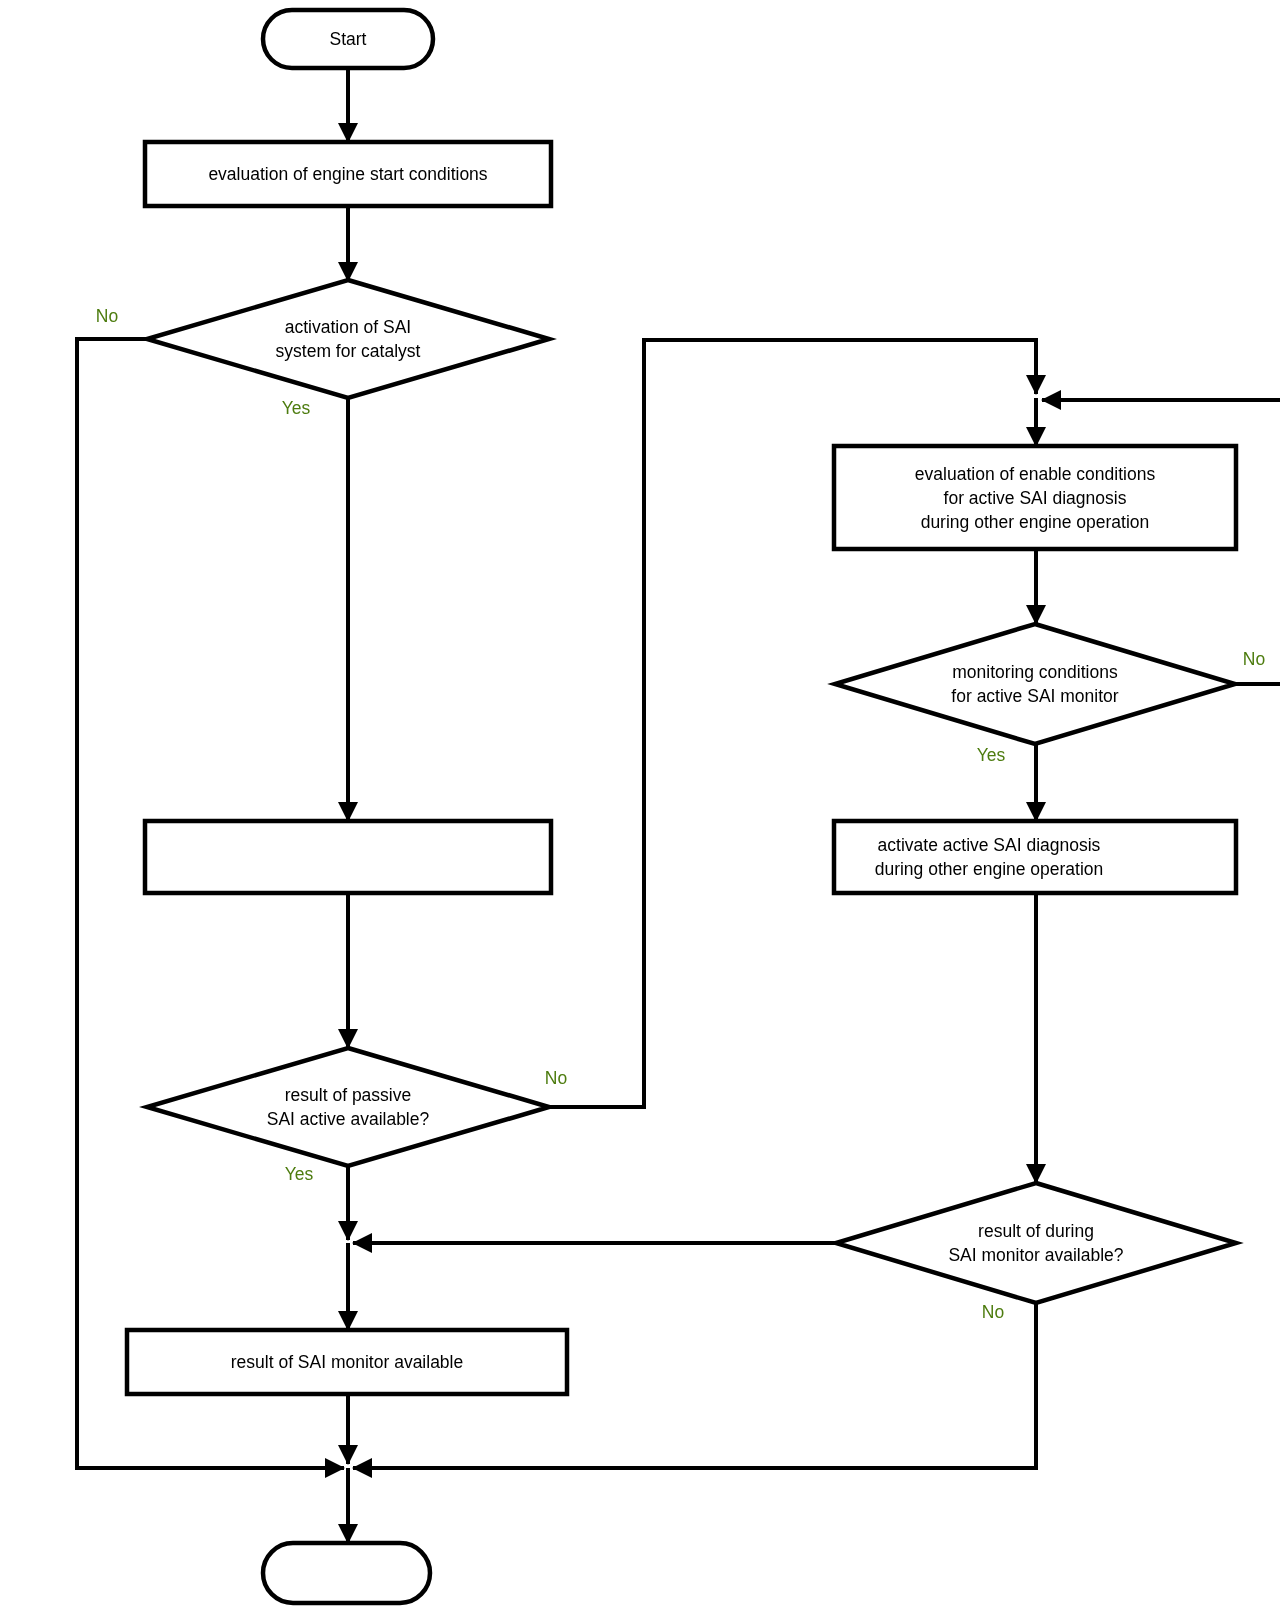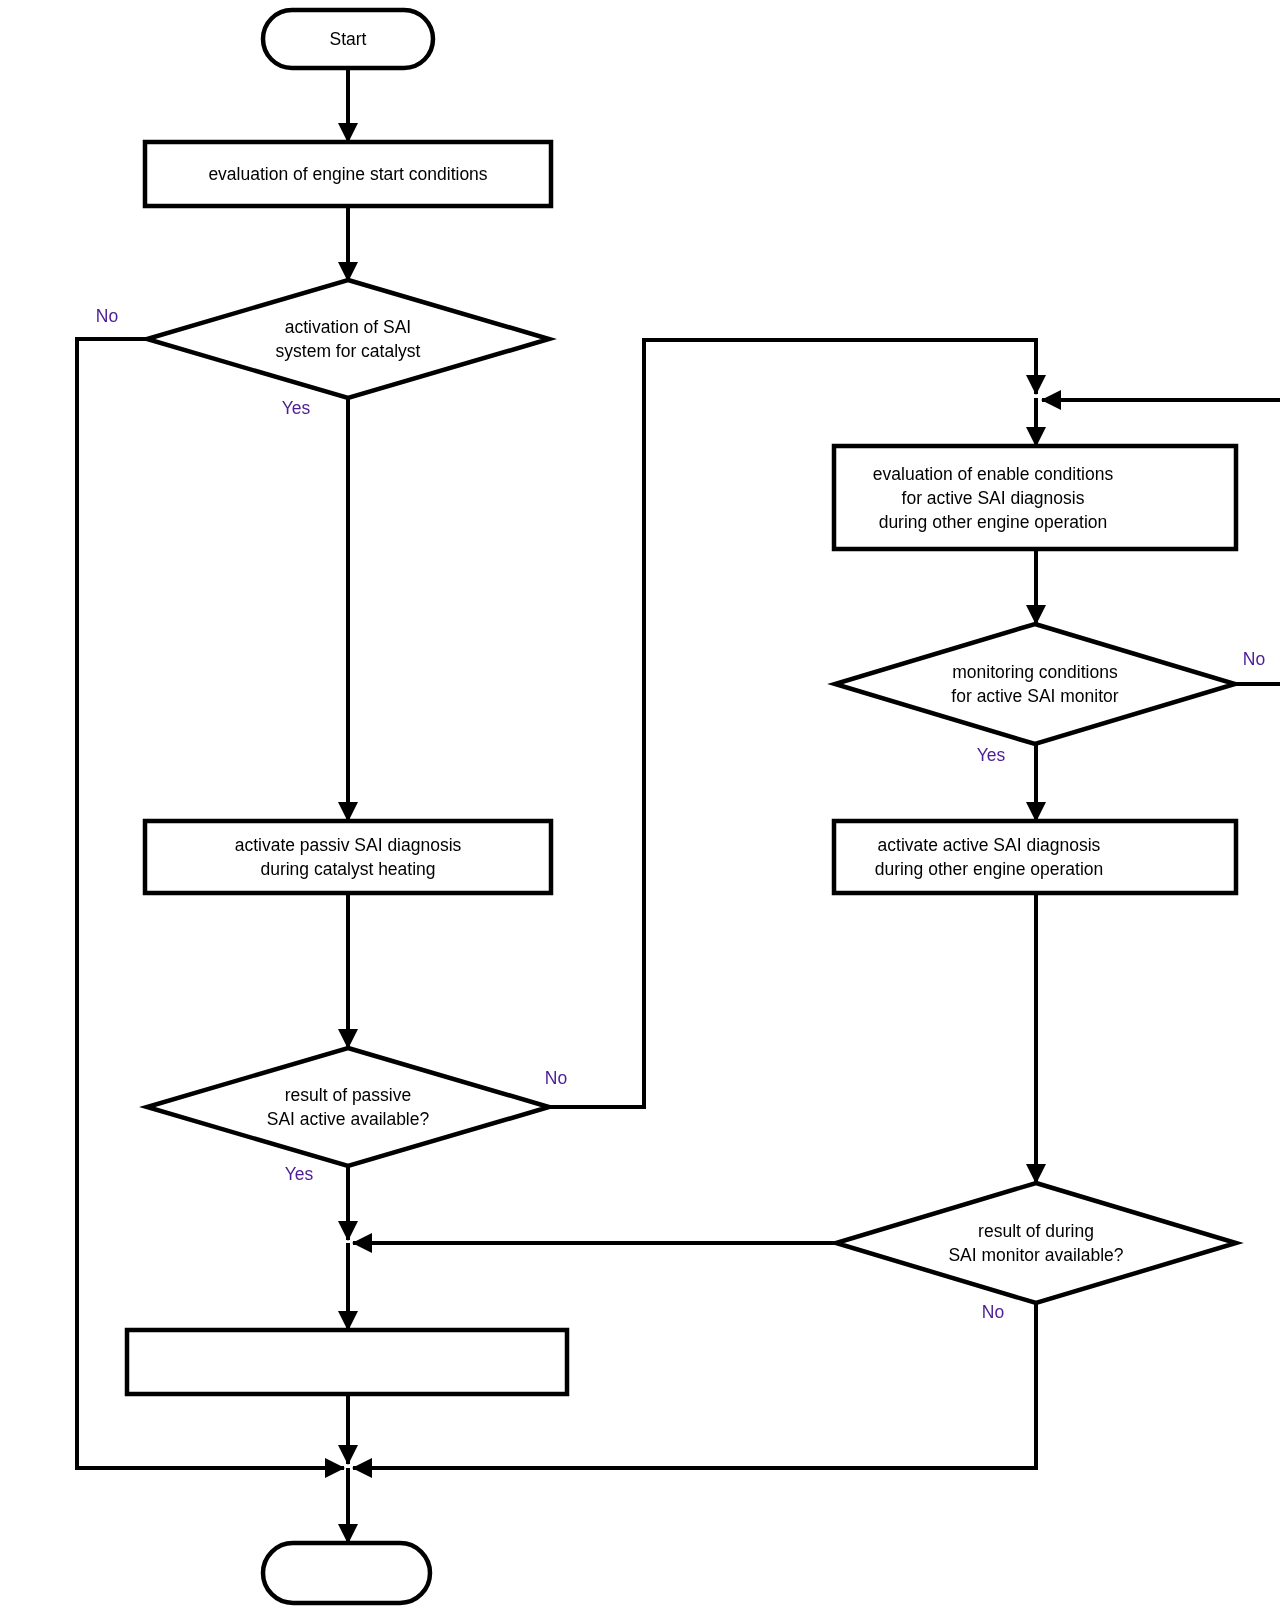--- a/index.html
+++ b/index.html
@@ -45,21 +45,21 @@
     line-height: 24px;
     color: #000000;
     pointer-events: none;
   }
   .edge-label {
     position: absolute;
     width: 56px;
     text-align: center;
     font-size: 17.5px;
     line-height: 22px;
-    color: #4c1d95;
+    color: #4d7c0f;
     pointer-events: none;
   }
 </style>
 </head>
 <body>
 
 <div class="canvas">
 
   <svg class="connector-layer" viewBox="0 0 1280 1614" xmlns="http://www.w3.org/2000/svg">
     <defs>
@@ -99,39 +99,38 @@
     <rect class="shape" x="219" y="1543" width="167" height="60" rx="30" ry="30"></rect>
   </svg>
 
   <div class="node-label" style="left:219px; top:10px; width:170px; height:58px;">Start</div>
 
   <div class="node-label" style="left:104px; top:280px; width:400px; height:118px;">activation of SAI
 system for catalyst</div>
 
   <div class="node-label" style="left:101px; top:142px; width:406px; height:64px;">evaluation of engine start conditions</div>
 
-  <div class="node-label" style="left:101px; top:821px; width:406px; height:72px;">activate passiv SAI diagnosis
-during catalyst heating</div>
 
   <div class="node-label" style="left:104px; top:1048px; width:400px; height:118px;">result of passive
 SAI active available?</div>
 
-  <div class="node-label" style="left:748px; top:446px; width:402px; height:103px;">evaluation of enable conditions
+  <div class="node-label" style="left:790px; top:446px; width:402px; height:103px;">evaluation of enable conditions
 for active SAI diagnosis
 during other engine operation</div>
 
   <div class="node-label" style="left:791px; top:624px; width:400px; height:120px;">monitoring conditions
 for active SAI monitor</div>
 
   <div class="node-label" style="left:744px; top:821px; width:402px; height:72px;">activate active SAI diagnosis
 during other engine operation</div>
 
   <div class="node-label" style="left:792px; top:1183px; width:400px; height:120px;">result of during
 SAI monitor available?</div>
 
+  <div class="node-label" style="left:83px; top:1330px; width:440px; height:64px;">result of SAI monitor available</div>
 
 
   <div class="edge-label" style="left:35px; top:305px;">No</div>
 
   <div class="edge-label" style="left:224px; top:397px;">Yes</div>
 
   <div class="edge-label" style="left:484px; top:1067px;">No</div>
 
   <div class="edge-label" style="left:227px; top:1163px;">Yes</div>
 

